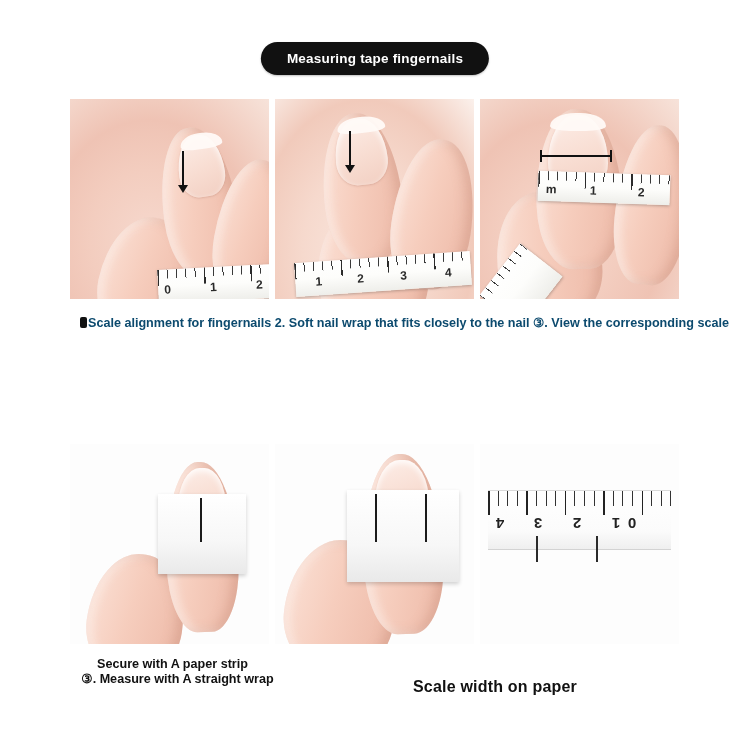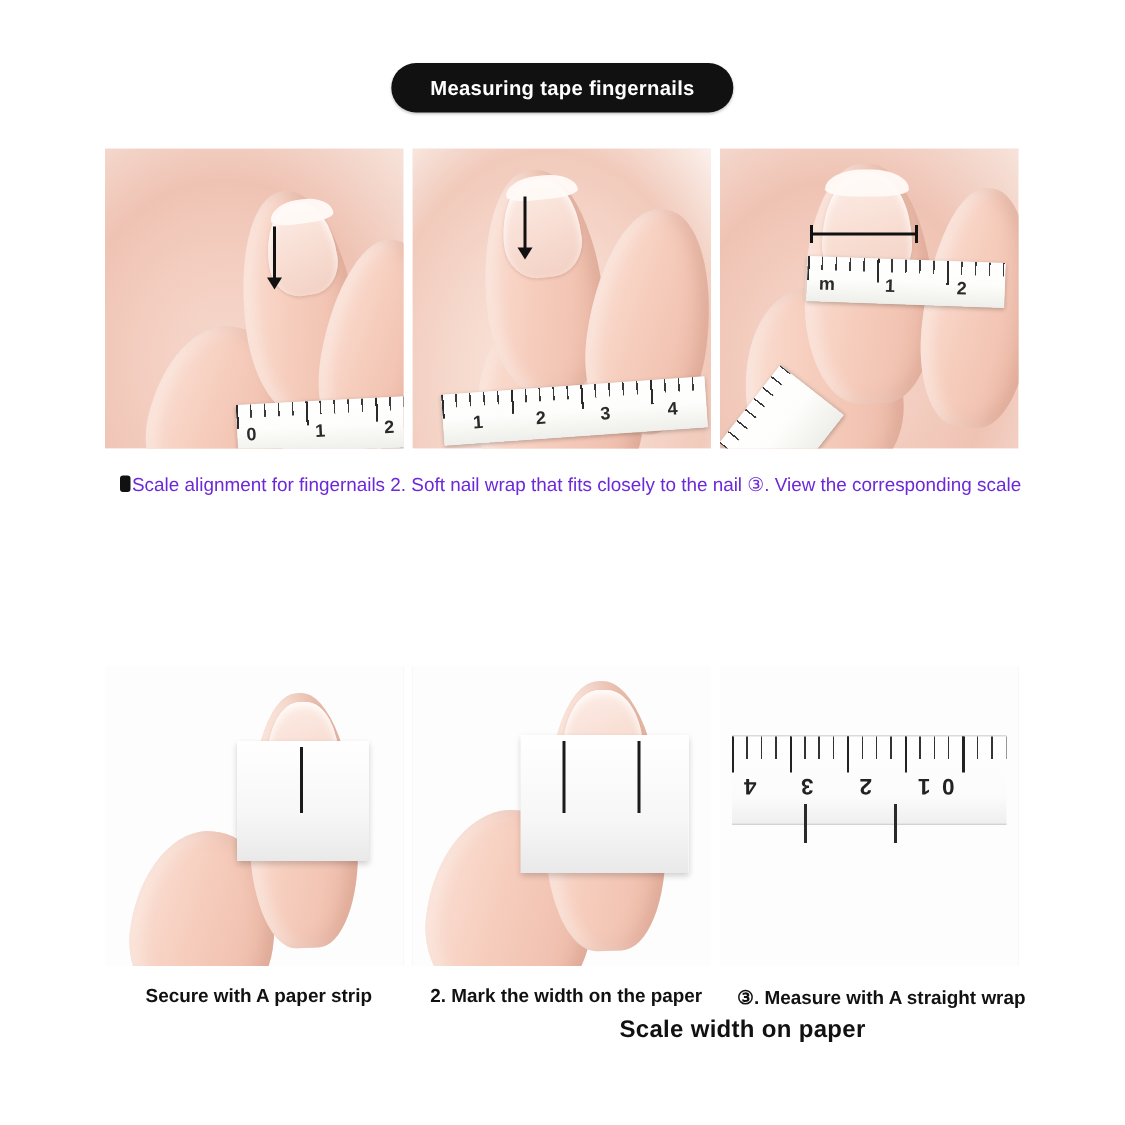--- a/index.html
+++ b/index.html
@@ -200,40 +200,41 @@
     height: 16px;
     top: 30px;
   }
 
   
   .caption-row {
     position: absolute;
     left: 70px;
     width: 625px;
     font-size: 12.6px;
-    font-weight: 400;
-    color: #6d28d9;
+    font-weight: 700;
+    color: #0c4a6e;
     white-space: nowrap;
   }
   .cap-1 { top: 315px; left: 80px; }
   .cap-bullet {
     display: inline-block;
     width: 7px; height: 11px;
     background: #111;
     border-radius: 2px;
     vertical-align: -1px;
     margin-right: 1px;
   }
 
   .cap-row2 {
     position: absolute;
     top: 657px;
     left: 70px;
     width: 625px;
     display: flex;
+    flex-direction: column;
   }
   .cap-cell {
     font-size: 12.6px;
     font-weight: 700;
     color: #111;
     text-align: center;
     white-space: nowrap;
   }
   .cap-cell.c1 { width: 205px; }
   .cap-cell.c2 { width: 205px; }
@@ -362,19 +363,18 @@
         <span class="ruler-num" style="left:124px; top:24px;">1</span>
         <span class="ruler-num" style="left:140px; top:24px;">0</span>
       </div>
       <div class="ruler-line" style="left:56px; top:92px; height:26px;"></div>
       <div class="ruler-line" style="left:116px; top:92px; height:26px;"></div>
     </div>
   </div>
 
   <div class="cap-row2">
     <div class="cap-cell c1">Secure with A paper strip</div>
-    <div class="cap-cell c2">2. Mark the width on the paper</div>
     <div class="cap-cell c3">③. Measure with A straight wrap</div>
   </div>
 
   <div class="cap-final">Scale width on paper</div>
 
 </div>
 
 </body></html>

